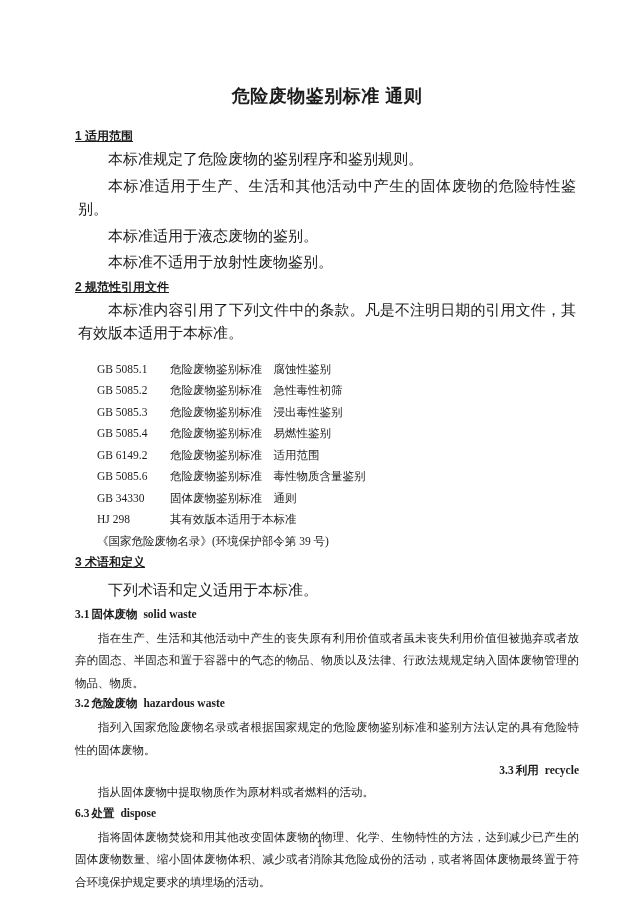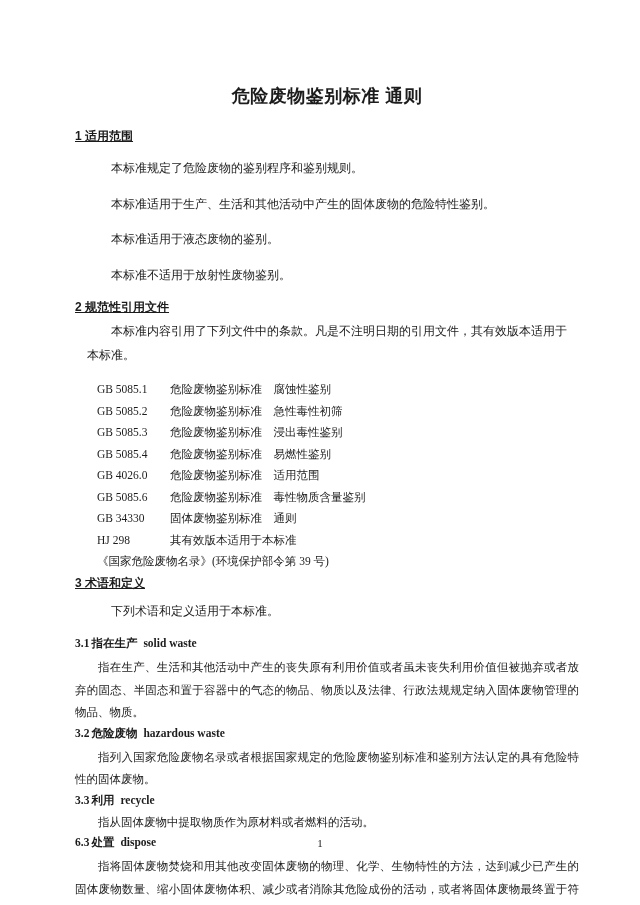--- a/index.html
+++ b/index.html
@@ -35,28 +35,28 @@
     font-weight: bold;
     font-size: 12px;
     line-height: 17px;
     margin: 0;
     text-decoration: underline;
   }
   .h2-s1 { margin-top: 19px; }
   .h2-s2 { margin-top: 4px; }
   .h2-s3 { margin-top: 2px; }
   .para {
-    font-size: 12px;
+    font-size: 15px;
     line-height: 23.5px;
-    margin: 12px;
+    margin: 3px;
     text-align: justify;
   }
   .indent { text-indent: 2em; }
   .scope-block { margin-top: 3px; }
-  .intro { margin-top: 4px; }
+  .intro { margin-top: 4px; font-family: Liberation Mono, monospace; }
   .ref-list { margin-top: 12px; }
   .ref-row {
     display: flex;
     font-size: 11.5px;
     line-height: 21.5px;
     padding-left: 22px;
   }
   .ref-code { width: 73px; flex: none; }
   .ref-title { flex: 1; }
   .ref-note {
@@ -65,21 +65,21 @@
     padding-left: 22px;
   }
   .terms-intro { margin-top: 8px; }
   .h3 {
     font-size: 11.5px;
     line-height: 17px;
     margin: 0;
   }
   .h3-31 { margin-top: 1px; }
   .h3-32 { margin-top: 1px; }
-  .h3-33 { margin-top: 1px; }
+  .h3-33 { margin-top: 1px; text-align: right; }
   .h3-34 { margin-top: 1px; }
   .term-number { margin-right: 2px; }
   .term-zh {
     font-family: "Liberation Sans", sans-serif;
     font-weight: bold;
     margin-right: 6px;
   }
   .definition {
     font-size: 11.5px;
     line-height: 22.5px;
@@ -126,21 +126,21 @@
       </div>
       <div class="ref-row">
         <span class="ref-code">GB 5085.3</span>
         <span class="ref-title">危险废物鉴别标准　浸出毒性鉴别</span>
       </div>
       <div class="ref-row">
         <span class="ref-code">GB 5085.4</span>
         <span class="ref-title">危险废物鉴别标准　易燃性鉴别</span>
       </div>
       <div class="ref-row">
-        <span class="ref-code">GB 4026.0</span>
+        <span class="ref-code">GB 6149.2</span>
         <span class="ref-title">危险废物鉴别标准　适用范围</span>
       </div>
       <div class="ref-row">
         <span class="ref-code">GB 5085.6</span>
         <span class="ref-title">危险废物鉴别标准　毒性物质含量鉴别</span>
       </div>
       <div class="ref-row">
         <span class="ref-code">GB 34330</span>
         <span class="ref-title">固体废物鉴别标准　通则</span>
       </div>
@@ -149,21 +149,21 @@
         <span class="ref-title">其有效版本适用于本标准</span>
       </div>
       <div class="ref-note">《国家危险废物名录》(环境保护部令第 39 号)</div>
     </div>
 
     <h2 class="h2 h2-s3">3 术语和定义</h2>
     <p class="para indent terms-intro">下列术语和定义适用于本标准。</p>
 
     <div>
       <h3 class="h3 h3-31">
-        <span class="term-number">3.1</span><span class="term-zh">指在生产</span><span class="term-en">solid waste</span>
+        <span class="term-number">3.1</span><span class="term-zh">固体废物</span><span class="term-en">solid waste</span>
       </h3>
       <p class="definition">指在生产、生活和其他活动中产生的丧失原有利用价值或者虽未丧失利用价值但被抛弃或者放弃的固态、半固态和置于容器中的气态的物品、物质以及法律、行政法规规定纳入固体废物管理的物品、物质。</p>
     </div>
 
     <div>
       <h3 class="h3 h3-32">
         <span class="term-number">3.2</span><span class="term-zh">危险废物</span><span class="term-en">hazardous waste</span>
       </h3>
       <p class="definition">指列入国家危险废物名录或者根据国家规定的危险废物鉴别标准和鉴别方法认定的具有危险特性的固体废物。</p>
     </div>

